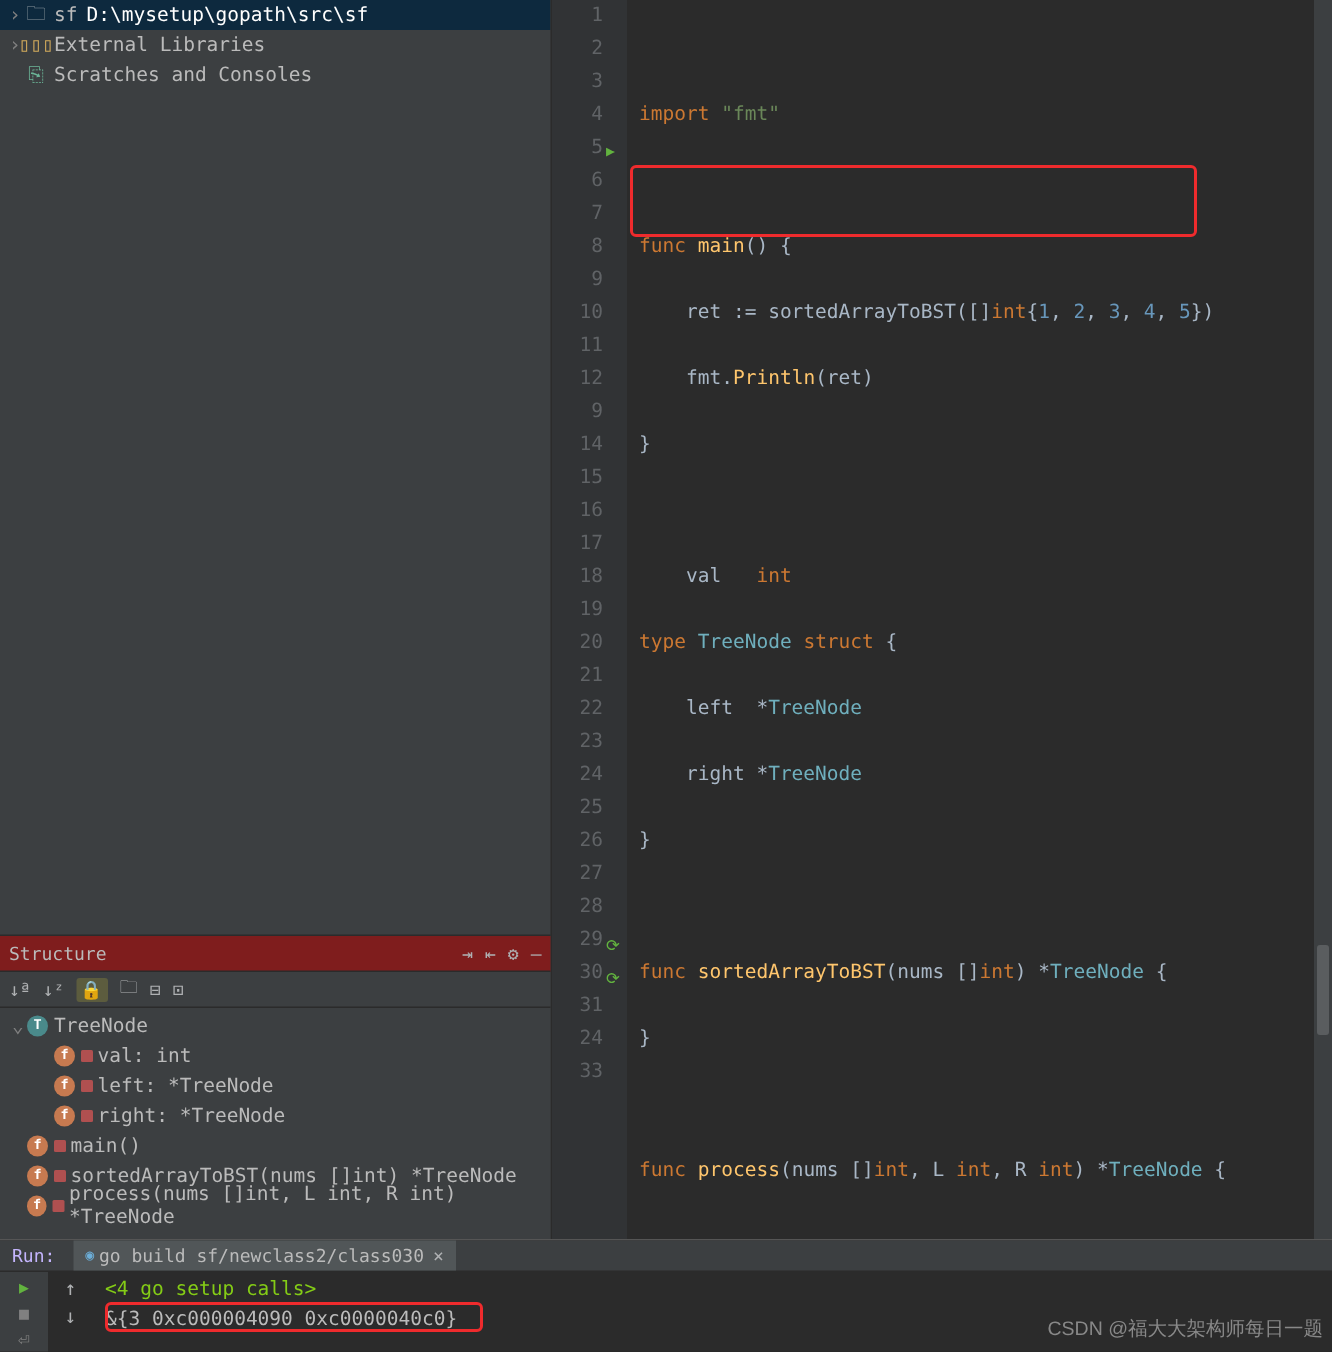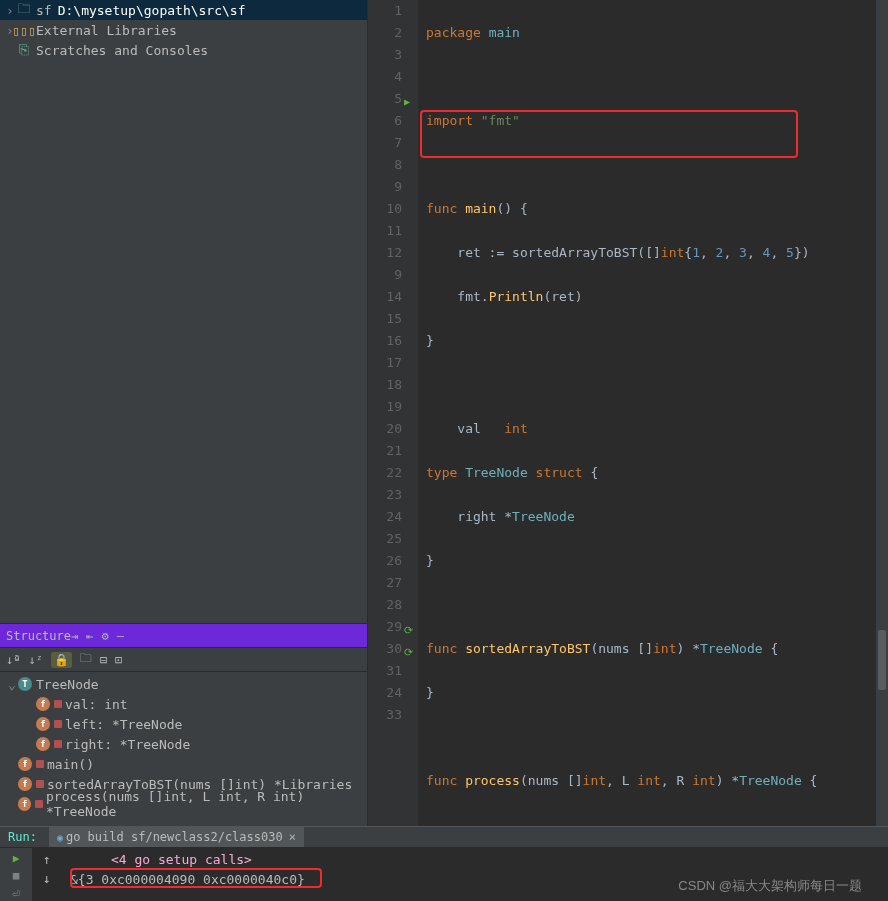--- a/index.html
+++ b/index.html
@@ -10,21 +10,21 @@
   .project-tree{flex:0 0 auto;height:624px;overflow:hidden;border-bottom:1px solid #2b2b2b;}
   .tree-row{display:flex;align-items:center;height:20px;padding-left:4px;color:#bbbbbb;}
   .tree-row .arrow{width:12px;text-align:center;color:#808080;cursor:pointer;}
   .tree-row .icon{width:16px;height:16px;margin-right:4px;display:flex;align-items:center;justify-content:center;}
   .tree-row.selected{background:#0d293e;}
   .folder-icon{color:#87939a;}
   .path-hint{color:#ffffff;margin-left:6px;}
   .lib-icon{color:#d0a95c;}
   .scratch-icon{color:#6bb597;}
   .structure-panel{flex:1;display:flex;flex-direction:column;}
-  .structure-header{display:flex;align-items:center;height:24px;padding:0 6px;background:#6d28d9;border-bottom:1px solid #2b2b2b;}
+  .structure-header{display:flex;align-items:center;justify-content:space-between;height:24px;padding:0 6px;background:#7f1d1d;border-bottom:1px solid #2b2b2b;gap:12px;}
   .structure-title{color:#bbbbbb;font-size:12px;}
   .structure-tools{display:flex;gap:8px;color:#afb1b3;}
   .structure-tools span{cursor:pointer;font-size:12px;}
   .structure-toolbar{display:flex;align-items:center;height:24px;padding:0 6px;gap:8px;background:#3c3f41;border-bottom:1px solid #2b2b2b;}
   .structure-toolbar .tb-btn{color:#afb1b3;font-size:12px;cursor:pointer;}
   .tb-lock{background:#5c5c3e;padding:1px 3px;border-radius:2px;}
   .structure-body{flex:1;overflow:hidden;padding-top:2px;background:#3c3f41;}
   .st-row{display:flex;align-items:center;height:20px;color:#bbbbbb;}
   .st-row .arrow{width:12px;text-align:center;color:#808080;}
   .st-badge{width:14px;height:14px;border-radius:50%;display:inline-flex;align-items:center;justify-content:center;font-size:9px;font-weight:bold;margin-right:4px;}
@@ -41,33 +41,33 @@
   .kw{color:#cc7832;}
   .fn{color:#ffc66d;}
   .str{color:#6a8759;}
   .num{color:#6897bb;}
   .typ2{color:#6fafbd;}
   .param-hint{color:#787878;background:#3b3b3b;padding:0 2px;font-size:11px;border-radius:2px;}
   .red-box{position:absolute;border:2px solid #ef2b2d;border-radius:4px;}
   .box1{left:2px;top:110px;width:378px;height:48px;}
   .run-panel{height:75px;background:#2b2b2b;border-top:1px solid #555555;display:flex;flex-direction:column;}
   .run-tabs{height:24px;background:#3c3f41;display:flex;align-items:center;border-bottom:1px solid #2b2b2b;}
-  .run-label{color:#5eead4;padding:0 8px;font-size:12px;}
+  .run-label{color:#c4b5fd;padding:0 8px;font-size:12px;}
   .run-tab{background:#515658;padding:2px 8px;height:20px;display:flex;align-items:center;color:#bbbbbb;font-size:12px;margin-left:4px;}
   .run-tab .close{margin-left:6px;color:#afb1b3;cursor:pointer;}
   .run-body{flex:1;display:flex;background:#2b2b2b;}
   .run-gutter{width:32px;background:#3c3f41;display:flex;flex-direction:column;align-items:center;padding-top:4px;gap:4px;}
   .run-gutter .play{color:#62b33f;font-size:11px;}
   .run-gutter .stop{color:#808080;font-size:11px;}
   .run-gutter2{width:30px;display:flex;flex-direction:column;align-items:center;padding-top:4px;gap:4px;color:#afb1b3;}
   .run-output{flex:1;padding:2px 8px;color:#bbbbbb;font-size:13px;line-height:20px;position:relative;}
   .output-line{height:20px;white-space:pre;}
-  .faded{color:#f9a8d4;margin-left:41px;}
+  .faded{color:#84cc16;}
   .red-box2{position:absolute;border:2px solid #ef2b2d;border-radius:4px;left:8px;top:20px;width:252px;height:20px;}
-  .watermark{position:absolute;right:26px;bottom:6px;color:#888888;font-size:13px;font-family:sans-serif;}
+  .watermark{position:absolute;right:6px;bottom:6px;color:#888888;font-size:13px;font-family:sans-serif;}
   .scrollbar-v{position:absolute;right:0;top:0;width:12px;height:100%;background:#3c3f41;}
   .scroll-thumb{background:#5a5d5f;width:8px;margin:2px;border-radius:2px;}
   .go-gopher{color:#6caed8;margin-right:3px;font-size:10px;}
 </style>
 </head>
 <body>
 
 <div class="root">
   <div class="main-split">
 
@@ -130,21 +130,21 @@
             <span>right: *TreeNode</span>
           </div>
           <div class="st-row" style="padding-left:18px;">
             <span class="st-badge badge-f">f</span>
             <span class="lock-mini"></span>
             <span>main()</span>
           </div>
           <div class="st-row" style="padding-left:18px;">
             <span class="st-badge badge-f">f</span>
             <span class="lock-mini"></span>
-            <span>sortedArrayToBST(nums []int) *Libraries</span>
+            <span>sortedArrayToBST(nums []int) *TreeNode</span>
           </div>
           <div class="st-row" style="padding-left:18px;">
             <span class="st-badge badge-f">f</span>
             <span class="lock-mini"></span>
             <span>process(nums []int, L int, R int) *TreeNode</span>
           </div>
         </div>
       </div>
     </div>
 
@@ -181,31 +181,31 @@
           <div class="ln">26</div>
           <div class="ln">27</div>
           <div class="ln">28</div>
           <div class="ln">29</div>
           <div class="ln">30</div>
           <div class="ln">31</div>
           <div class="ln">24</div>
           <div class="ln">33</div>
         </div>
       <div class="code">
-<div class="code-line"><span class="kw">package</span> <span class="typ2">main</span></div>
 <div class="code-line"></div>
 <div class="code-line"><span class="kw">import</span> <span class="str">"fmt"</span></div>
 <div class="code-line"></div>
 <div class="code-line"><span class="kw">func</span> <span class="fn">main</span>() {</div>
 <div class="code-line">    ret := sortedArrayToBST([]<span class="kw">int</span>{<span class="num">1</span>, <span class="num">2</span>, <span class="num">3</span>, <span class="num">4</span>, <span class="num">5</span>})</div>
 <div class="code-line">    fmt.<span class="fn">Println</span>(ret)</div>
 <div class="code-line">}</div>
 <div class="code-line"></div>
 <div class="code-line">    val   <span class="kw">int</span></div>
 <div class="code-line"><span class="kw">type</span> <span class="typ2">TreeNode</span> <span class="kw">struct</span> {</div>
+<div class="code-line">    left  *<span class="typ2">TreeNode</span></div>
 <div class="code-line">    right *<span class="typ2">TreeNode</span></div>
 <div class="code-line">}</div>
 <div class="code-line"></div>
 <div class="code-line"><span class="kw">func</span> <span class="fn">sortedArrayToBST</span>(nums []<span class="kw">int</span>) *<span class="typ2">TreeNode</span> {</div>
 <div class="code-line">}</div>
 <div class="code-line"></div>
 <div class="code-line"><span class="kw">func</span> <span class="fn">process</span>(nums []<span class="kw">int</span>, L <span class="kw">int</span>, R <span class="kw">int</span>) *<span class="typ2">TreeNode</span> {</div>
 
 
 

